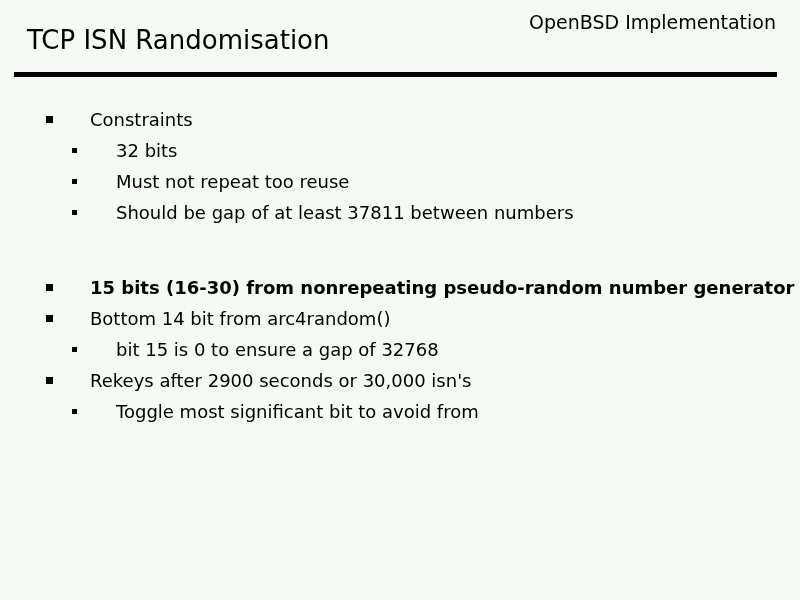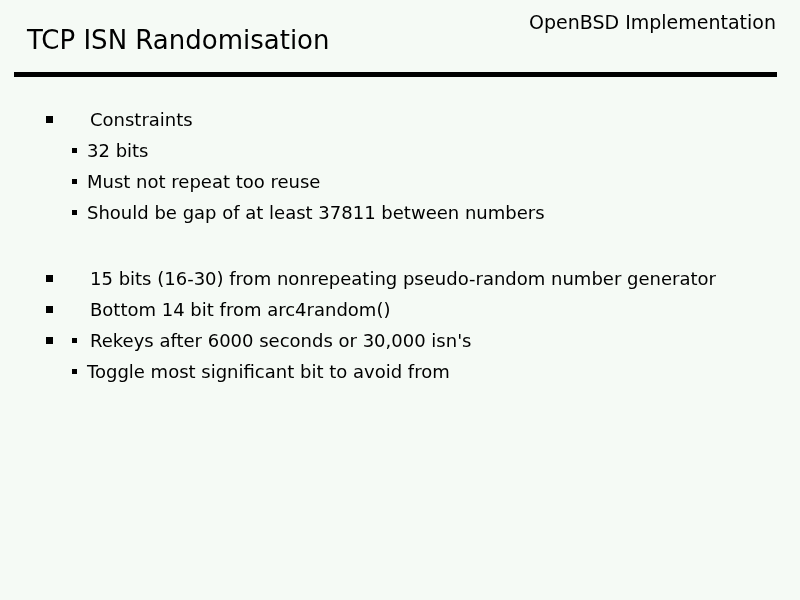--- a/index.html
+++ b/index.html
@@ -50,39 +50,39 @@
     padding: 0;
     list-style: none;
   }
   .bullet-item {
     position: relative;
     font-size: 18px;
     line-height: 31px;
     white-space: nowrap;
   }
   .bullet-item.level-1 { padding-left: 90px; }
-  .bullet-item.level-2 { padding-left: 87px; }
+  .bullet-item.level-2 { padding-left: 116px; }
   .marker {
     position: absolute;
     background: #000000;
     display: block;
   }
   .level-1 > .marker {
     left: 46px;
     top: 12px;
     width: 7px;
     height: 7px;
   }
   .level-2 > .marker {
     left: 72px;
     top: 13px;
     width: 5px;
     height: 5px;
   }
-  .gap-before { margin-top: 35px; }
+  .gap-before { margin-top: 44px; font-weight: bold; }
 </style>
 </head>
 <body style="background: rgb(245, 250, 245); color: rgb(0, 0, 0);">
 
 <div class="slide">
   <div class="header-right">OpenBSD Implementation</div>
   <div class="title">TCP ISN Randomisation</div>
   <div class="rule" style="background: rgb(0, 0, 0);"></div>
   <ul class="bullets">
       <li class="bullet-item level-1">
@@ -104,23 +104,24 @@
       <li class="bullet-item level-1 gap-before">
     <span class="marker"></span>
     <span>15 bits (16-30) from nonrepeating pseudo-random number generator</span>
   </li>
       <li class="bullet-item level-1">
     <span class="marker"></span>
     <span>Bottom 14 bit from arc4random()</span>
   </li>
       <li class="bullet-item level-2">
     <span class="marker"></span>
+    <span>bit 15 is 0 to ensure a gap of 32768</span>
   </li>
       <li class="bullet-item level-1">
     <span class="marker"></span>
-    <span>Rekeys after 6000 seconds or 30,000 isn's</span>
+    <span>Rekeys after 2900 seconds or 30,000 isn's</span>
   </li>
       <li class="bullet-item level-2">
     <span class="marker"></span>
     <span>Toggle most significant bit to avoid from</span>
   </li>
     </ul>
 </div>
 
 </body></html>

